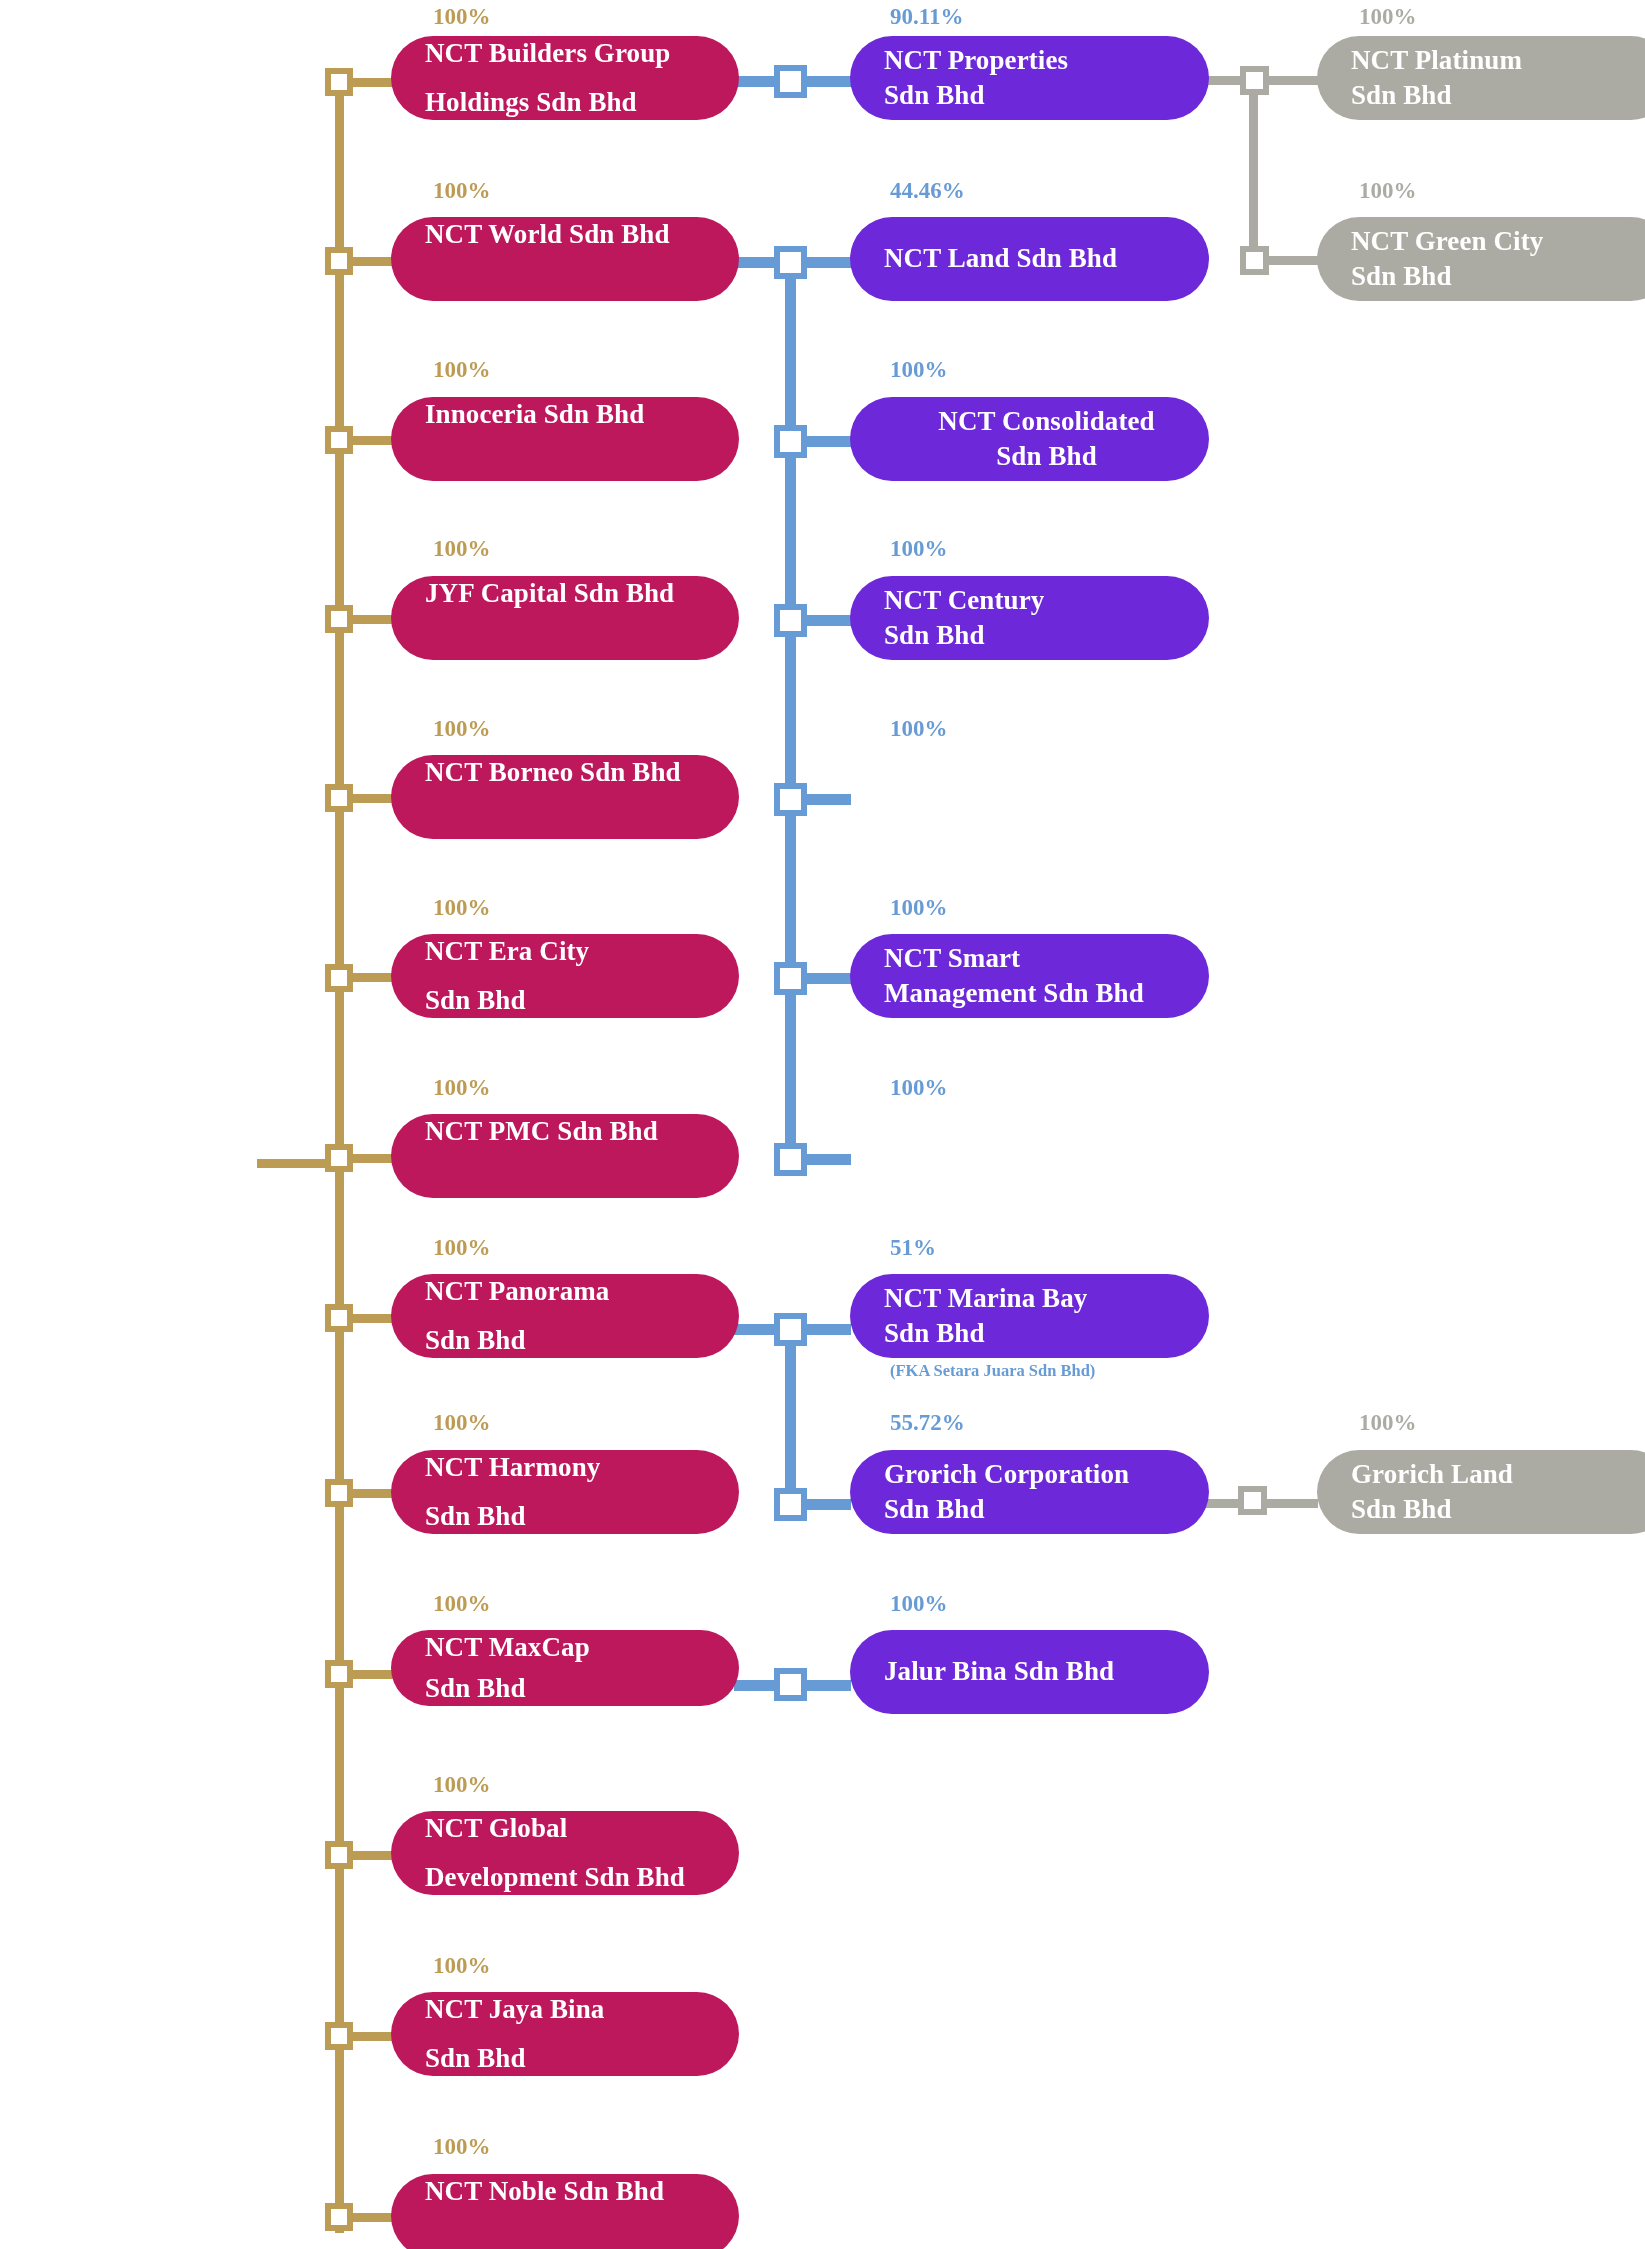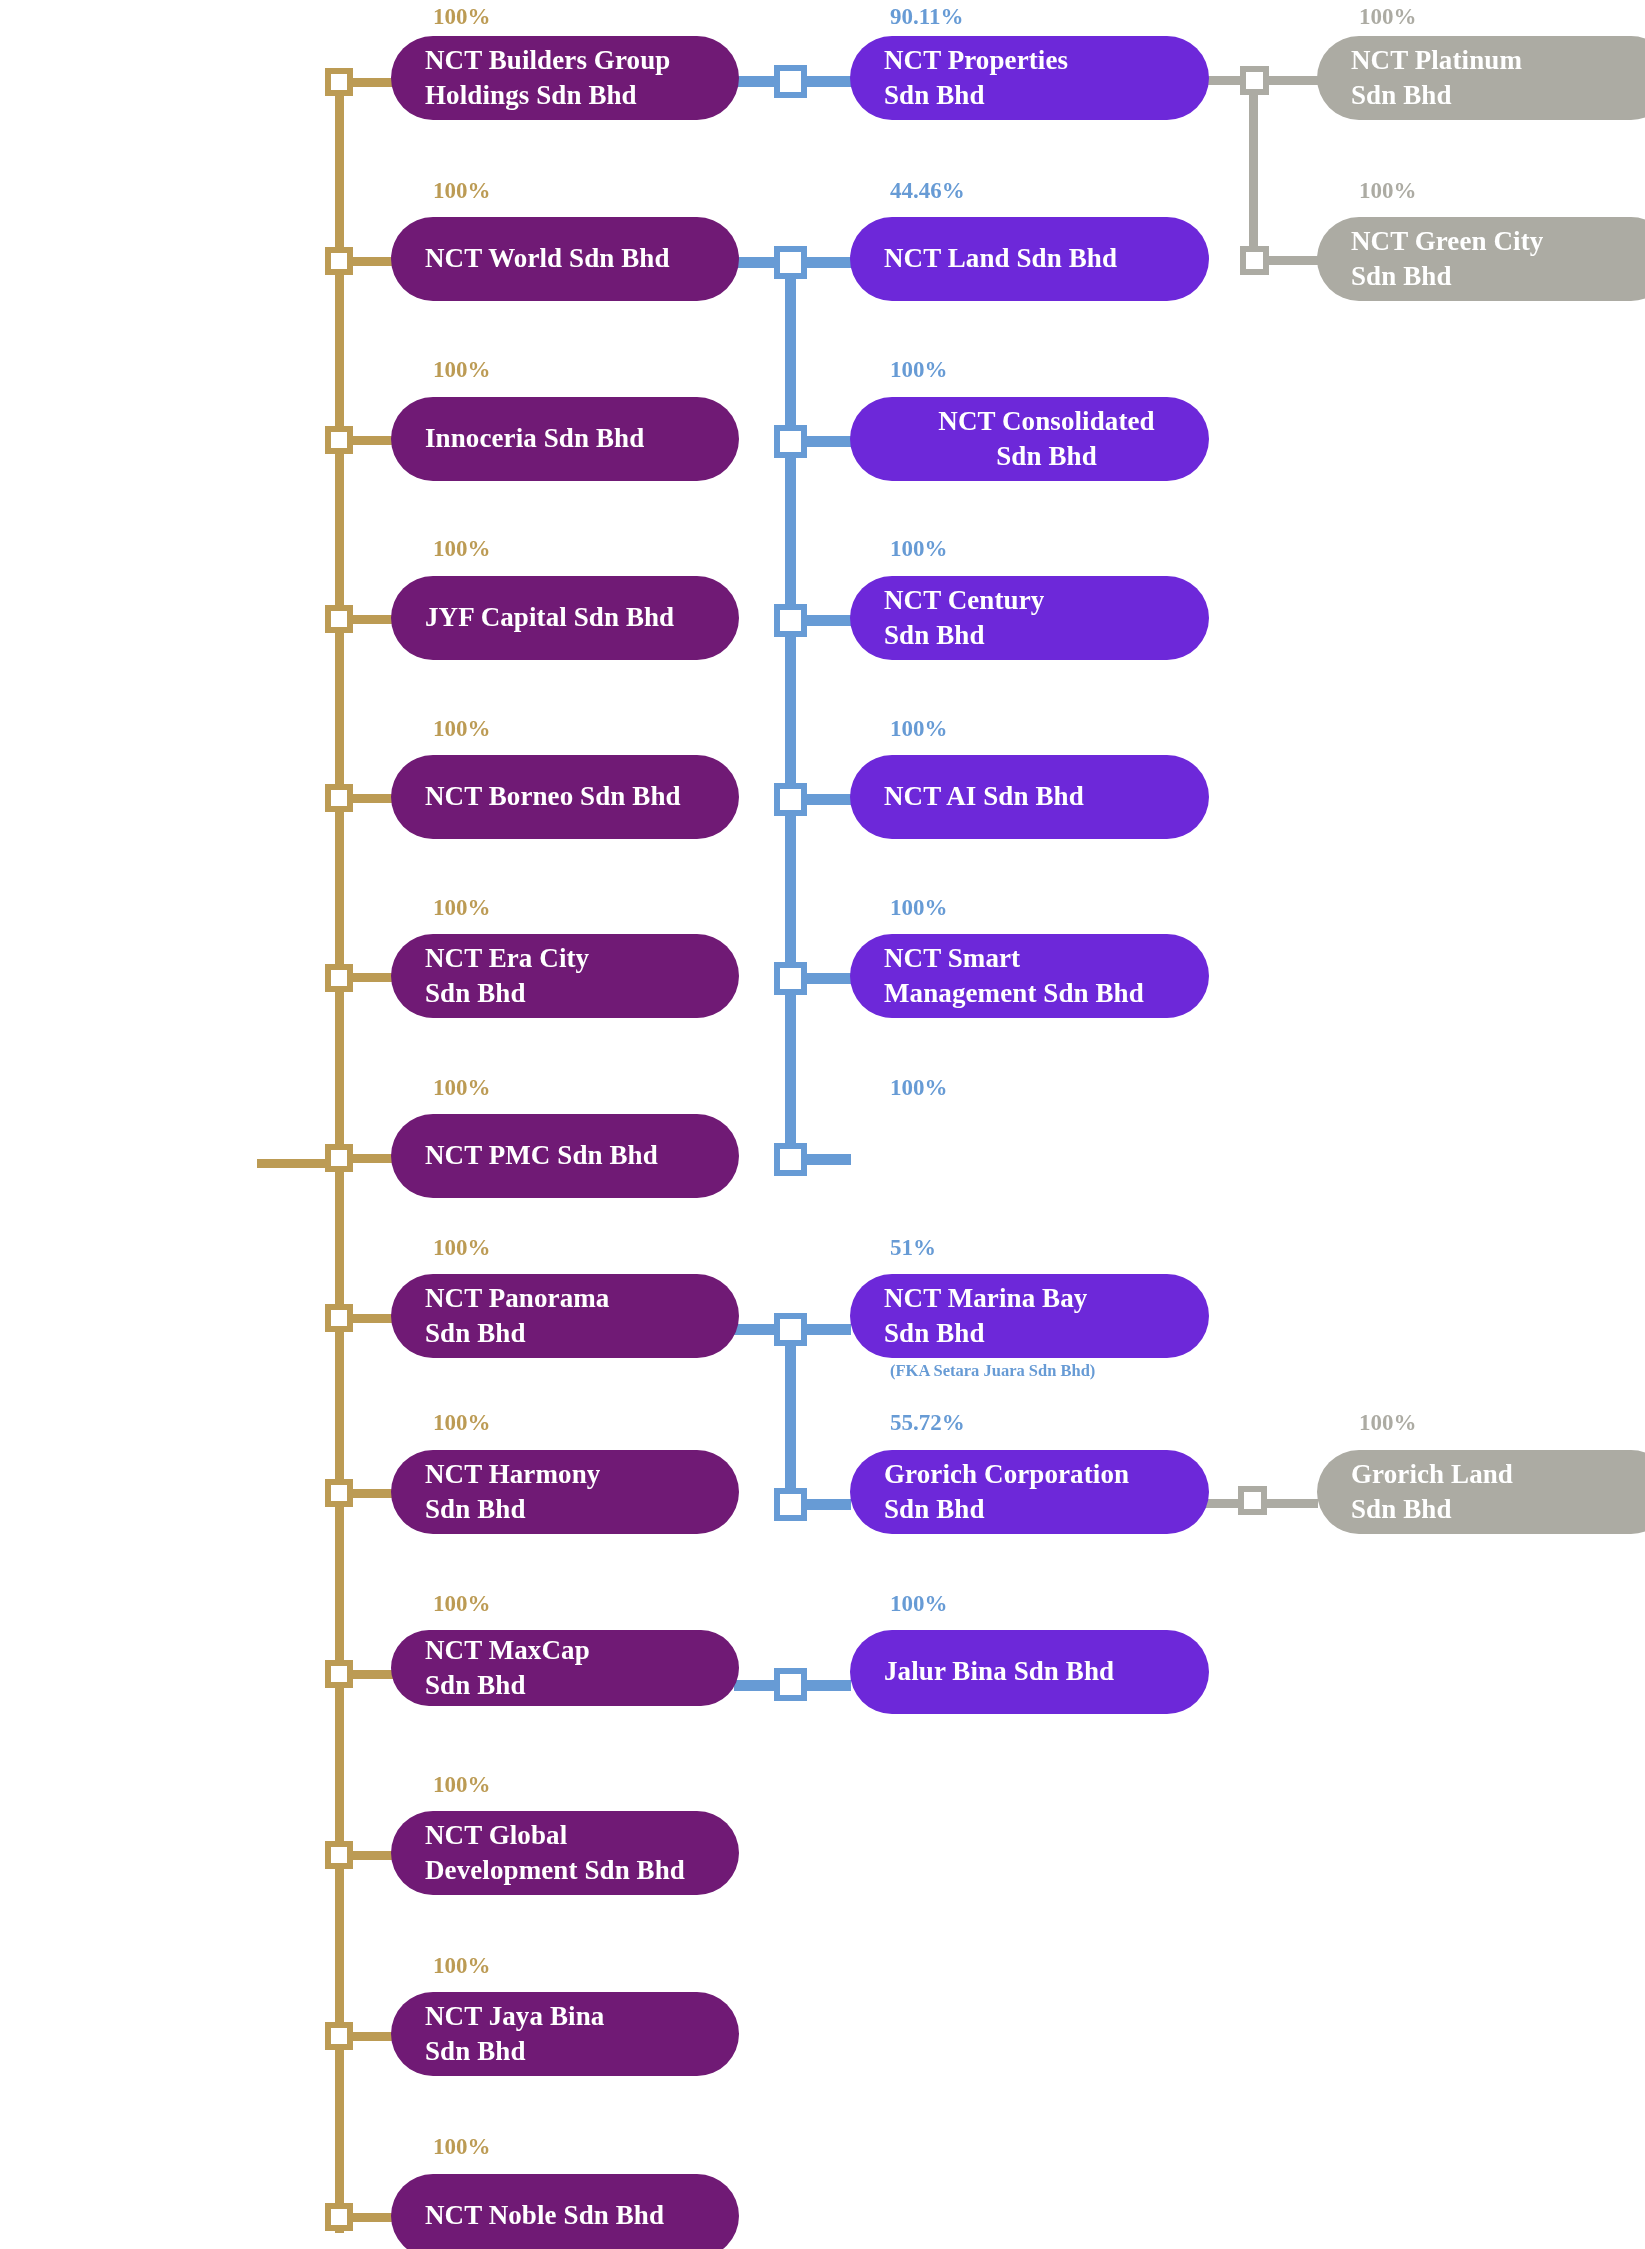--- a/index.html
+++ b/index.html
@@ -25,21 +25,21 @@
     border-radius:658px;
     color:#ffffff;
     font-weight:700;
     font-size:27px;
     line-height:1.30;
     letter-spacing:0.1px;
     padding:0 0 0 34px;
     z-index:6;
   }
   .pill .ln{display:block;white-space:nowrap;}
-  .pill.gold{background:#701a75;}
+  .pill.gold{background:#be185d;justify-content:space-between;}
   .pill.blue{background:#6d28d9;}
   .pill.gray{background:#acaba3;}
 
   
   .pct{
     position:absolute;
     font-weight:700;
     font-size:23px;
     line-height:1;
     white-space:nowrap;
@@ -280,23 +280,20 @@
     <span class="ln">Sdn Bhd</span>
   </div>
 
   <div class="pct blue" style="left:890px;top:537px;">100%</div>
   <div class="pill blue" style="left:850px;top:576px;width:359px;height:84px;">
     <span class="ln">NCT Century</span>
     <span class="ln">Sdn Bhd</span>
   </div>
 
   <div class="pct blue" style="left:890px;top:717px;">100%</div>
-  <div class="pill blue" style="left:850px;top:755px;width:359px;height:84px;">
-    <span class="ln">NCT AI Sdn Bhd</span>
-  </div>
 
   <div class="pct blue" style="left:890px;top:896px;">100%</div>
   <div class="pill blue" style="left:850px;top:934px;width:359px;height:84px;">
     <span class="ln">NCT Smart</span>
     <span class="ln">Management Sdn Bhd</span>
   </div>
 
   <div class="pct blue" style="left:890px;top:1076px;">100%</div>
 
   <div class="pct blue" style="left:890px;top:1236px;">51%</div>

